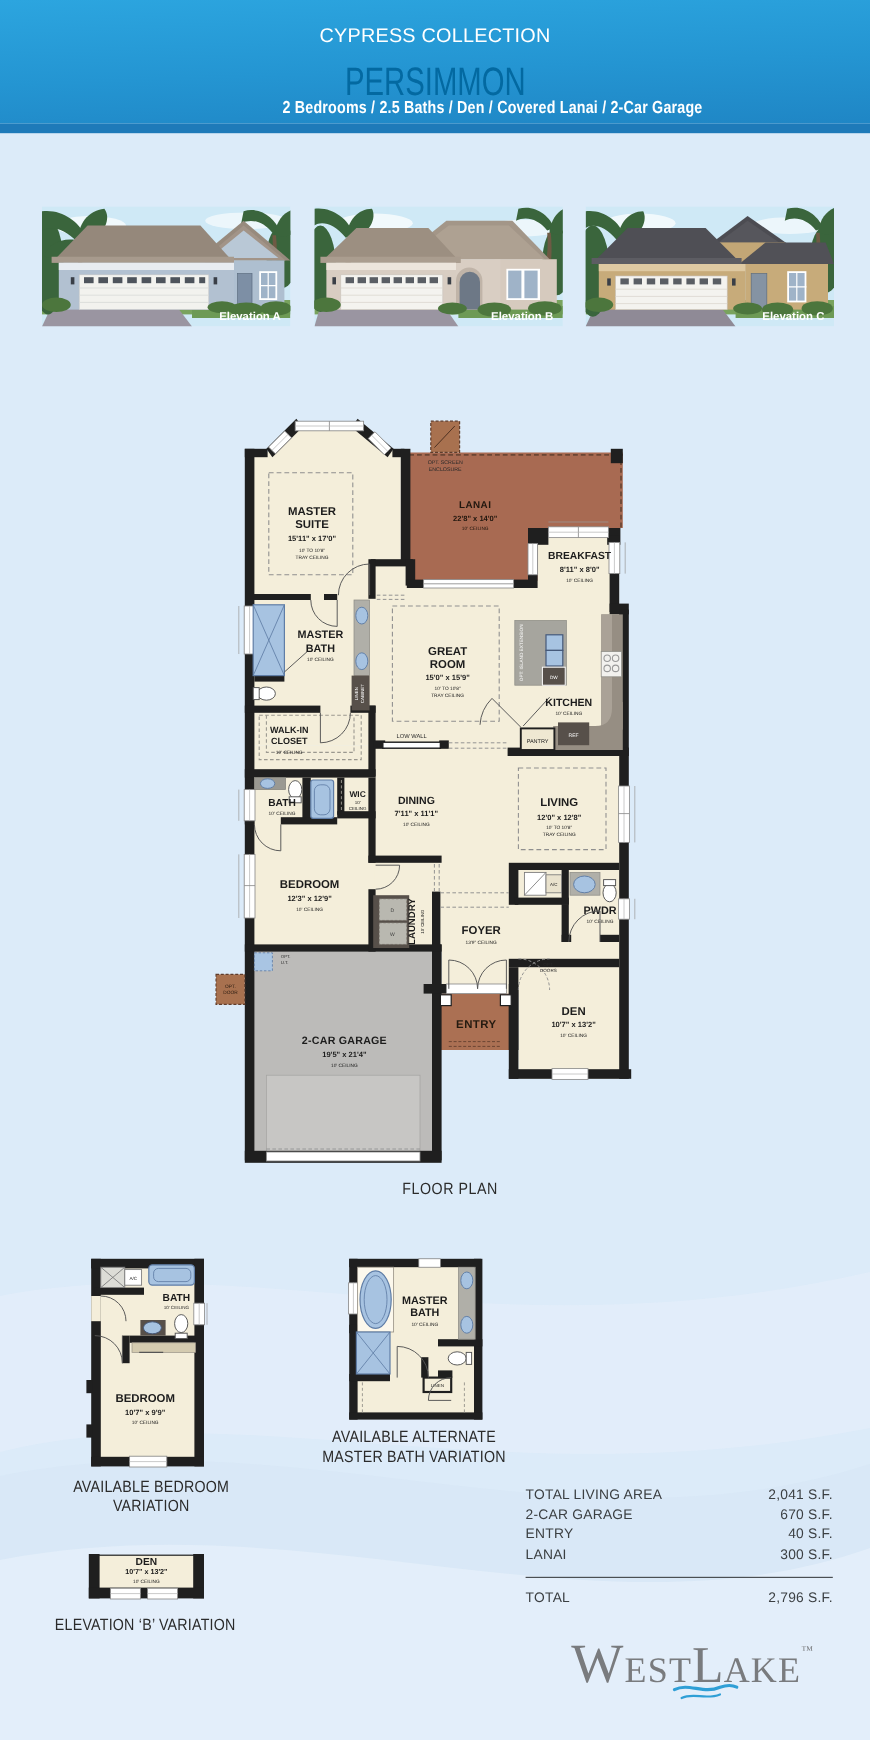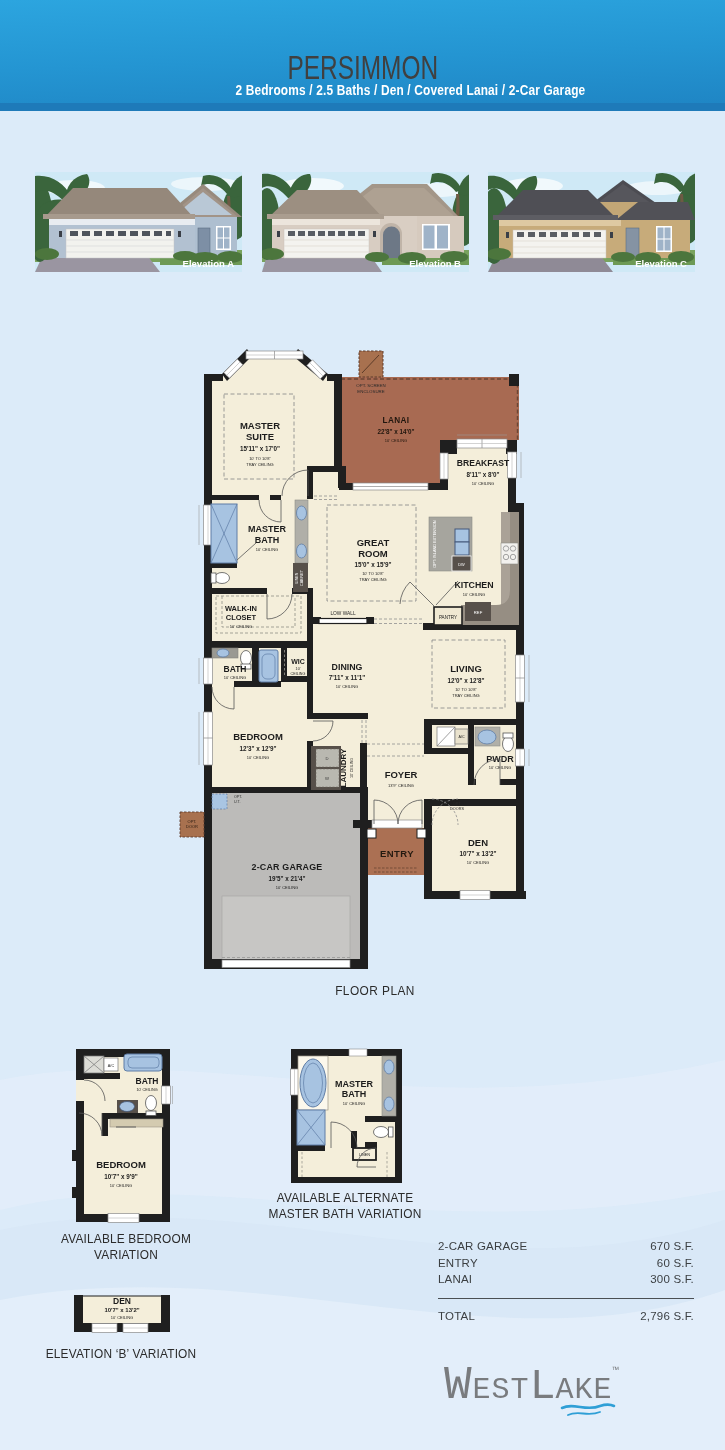--- a/index.html
+++ b/index.html
@@ -1,21 +1,21 @@
 <!DOCTYPE html>
 <html><head>
 <meta charset="utf-8">
 <style>
   html,body{margin:0;padding:0;}
   .page{position:relative;width:725px;height:1450px;background:#dcebf9;overflow:hidden;
         font-family:"Liberation Sans",sans-serif;}
   .abs{position:absolute;}
   .hdr-small{position:absolute;top:21px;left:0;width:725px;text-align:center;color:#fff;
       font-size:16.5px;letter-spacing:0.2px;font-weight:400;}
-  .hdr-big{position:absolute;top:49px;left:0;width:725px;text-align:center;color:#404040;
+  .hdr-big{position:absolute;top:49px;left:0;width:725px;text-align:center;color:#0369a1;
       font-size:33px;letter-spacing:0px;font-weight:400;}
   .squishP{display:inline-block;transform:scaleX(0.74);transform-origin:50% 50%;}
   .squishS{display:inline-block;transform:scaleX(0.82);transform-origin:50% 50%;}
   .hdr-sub{position:absolute;top:82px;left:0;width:725px;text-align:center;color:#fff;
       font-size:14.5px;letter-spacing:0.2px;font-weight:700;margin-left:48px;}
   .cap{position:absolute;color:#2b2b2b;font-size:13.5px;text-align:center;line-height:15.5px;letter-spacing:0.2px;transform:scaleX(0.88);transform-origin:50% 50%;}
   svg text{font-family:"Liberation Sans",sans-serif;}
 </style>
 </head>
 <body>
@@ -24,20 +24,21 @@
 <svg class="abs" style="left:0;top:0" width="725" height="1450" viewBox="0 0 725 1450">
   <path d="M0,1080 C200,1040 420,1130 725,1060 L725,1190 C420,1250 200,1160 0,1210 Z" fill="#e3eefa" opacity="0.8"></path>
   <path d="M0,1230 C250,1180 480,1300 725,1220 L725,1450 L0,1450 Z" fill="#d6e6f5" opacity="0.5"></path>
   <path d="M0,1300 C260,1250 500,1370 725,1290 L725,1450 L0,1450 Z" fill="#e3eefa" opacity="0.9"></path>
 </svg>
 
 <div class="abs" style="left:0;top:0;width:725px;height:103px;background:linear-gradient(178deg,#2ca5df 0%,#2495d2 55%,#1f86c5 100%);"></div>
 
 <div class="abs" style="left:0;top:103px;width:725px;height:8px;background:#1e7ab9;"></div>
 
+<div class="hdr-small">CYPRESS COLLECTION</div>
 
 <div class="hdr-big"><span class="squishP">PERSIMMON</span></div>
 
 <div class="hdr-sub"><span class="squishS">2 Bedrooms / 2.5 Baths / Den / Covered Lanai / 2-Car Garage</span></div>
 
 <svg class="abs" style="left:35px;top:172px;" width="207" height="100" viewBox="0 0 207 100">
 <rect width="207" height="100" fill="#cfe9f6"></rect>
 <ellipse cx="40" cy="16" rx="30" ry="8" fill="#ffffff" opacity="0.7"></ellipse>
 <ellipse cx="170" cy="12" rx="34" ry="7" fill="#ffffff" opacity="0.6"></ellipse>
 <rect x="0" y="78" width="207" height="12" fill="#79a35e"></rect>
@@ -859,33 +860,34 @@
 
 <text x="122" y="1304" font-size="8.5" font-weight="700" fill="#1c1c1c" text-anchor="middle">DEN</text>
 <text x="122" y="1312" font-size="6" font-weight="700" fill="#1c1c1c" text-anchor="middle">10'7" x 13'2"</text>
 <text x="122" y="1319" font-size="4" fill="#1c1c1c" text-anchor="middle">10' CEILING</text>
 </svg>
 
 <div class="cap" style="left:21px;top:1346px;width:200px;">ELEVATION ‘B’ VARIATION</div>
 
 <div class="abs" style="left:438px;top:1240px;width:256px;color:#3b3f42;font-size:11.5px;letter-spacing:0.2px;">
 
+  <div style="position:relative;height:16.5px;">TOTAL LIVING AREA<span style="position:absolute;right:0;">2,041 S.F.</span></div>
 
   <div style="position:relative;height:16.5px;">2-CAR GARAGE<span style="position:absolute;right:0;">670 S.F.</span></div>
 
-  <div style="position:relative;height:16.5px;">ENTRY<span style="position:absolute;right:0;">60 S.F.</span></div>
+  <div style="position:relative;height:16.5px;">ENTRY<span style="position:absolute;right:0;">40 S.F.</span></div>
 
   <div style="position:relative;height:16.5px;">LANAI<span style="position:absolute;right:0;">300 S.F.</span></div>
 
   <div style="margin-top:8px;border-top:1.5px solid #4a4f53;"></div>
 
   <div style="position:relative;height:16px;margin-top:11px;">TOTAL<span style="position:absolute;right:0;">2,796 S.F.</span></div>
 </div>
 
-<div class="abs" style="left:444px;top:1360px;width:240px;height:60px;color:#797b7e;font-family:Liberation Mono, monospace;white-space:nowrap;">
+<div class="abs" style="left:476px;top:1360px;width:240px;height:60px;color:#797b7e;font-family:Liberation Serif, serif;white-space:nowrap;">
   <span style="font-size:46px;letter-spacing:1px;">W</span><span style="font-size:30px;letter-spacing:1px;">EST</span><span style="font-size:43px;letter-spacing:0;">L</span><span style="font-size:30px;letter-spacing:1px;">AKE</span><span style="font-size:10px;vertical-align:24px;">™</span>
 </div>
 
 <svg class="abs" style="left:560px;top:1400px;" width="60" height="20" viewBox="0 0 60 20">
   <path d="M2,8 C14,2 26,12 40,6 C46,4 50,4 54,6" fill="none" stroke="#2f9fd6" stroke-width="2.6" stroke-linecap="round"></path>
   <path d="M8,15 C18,10 28,17 40,12" fill="none" stroke="#2f9fd6" stroke-width="1.8" stroke-linecap="round"></path>
 </svg>
 
 </div>
 

